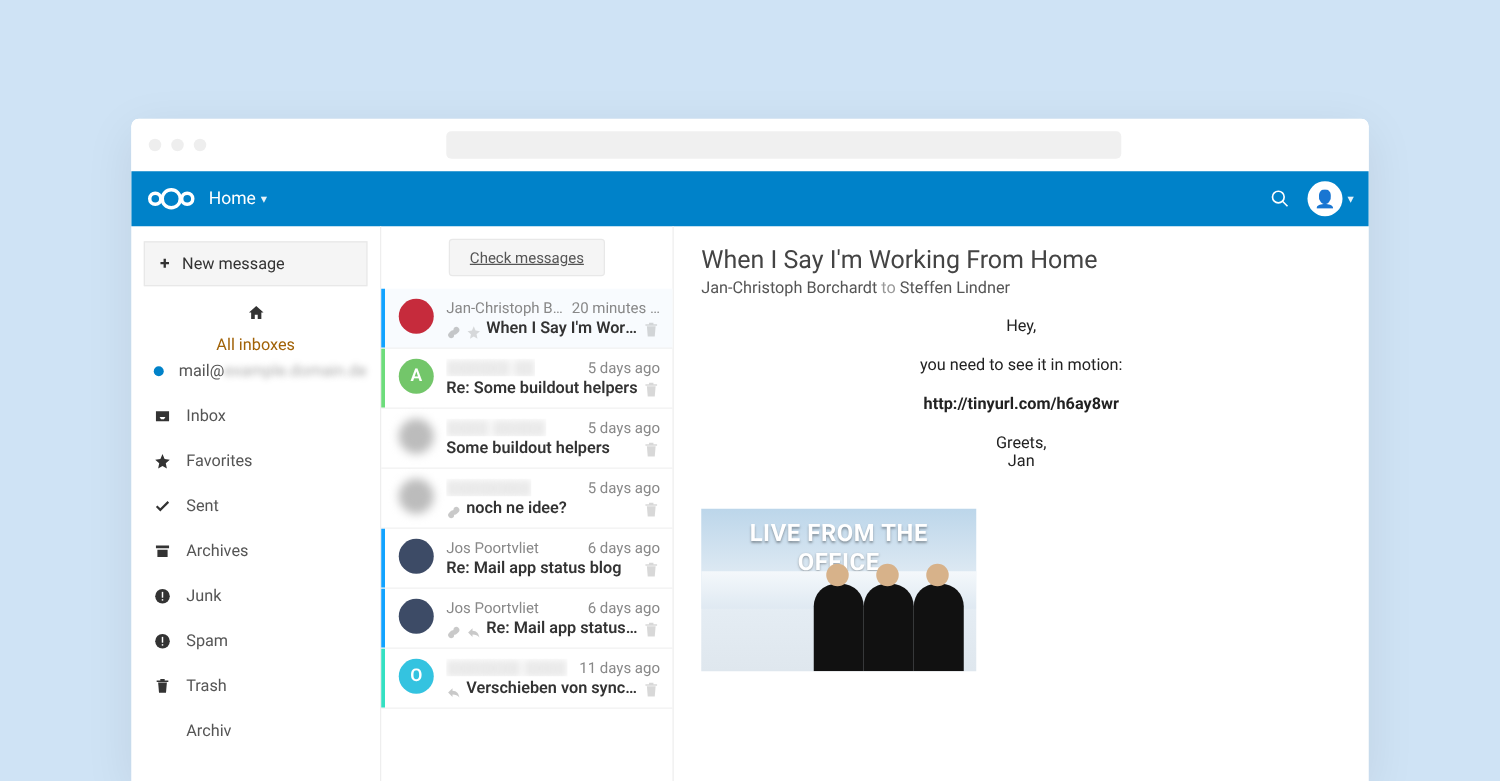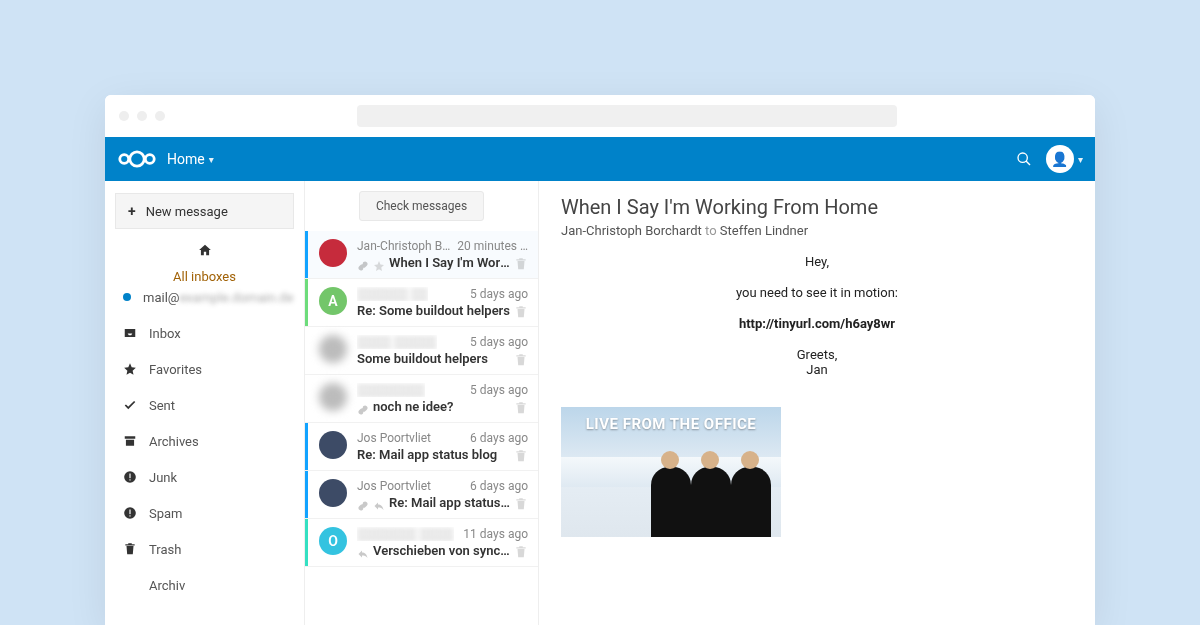--- a/index.html
+++ b/index.html
@@ -23,21 +23,21 @@
   .new-msg { height: 36px; background: #f5f5f5; border: 1px solid #e8e8e8; display:flex; align-items:center; padding:0 12px; gap:10px; cursor:pointer; font-size:13px; color:#333; margin-bottom:14px; }
   .plus { font-size:14px; font-weight:bold; }
   .nav-item { height: 36px; display:flex; align-items:center; gap:12px; padding:0 8px; font-size:13px; color:#555; cursor:pointer; }
   .nav-item.strong { font-weight:400; color:#a16207;flex-direction:column; }
   .nav-item .ico { width:14px; height:14px; display:inline-flex; align-items:center; justify-content:center; color:#333; }
   .blue-dot { width:8px; height:8px; border-radius:50%; background:#0082c9; }
   .blur { color: transparent; text-shadow: 0 0 5px rgba(0,0,0,.35); }
 
   .col-list { width: 234px; border-right: 1px solid #eee; display:flex; flex-direction:column; position:relative; }
   .check-wrap { padding:10px; display:flex; justify-content:center; }
-  .check-btn { padding:7px 16px; background:#f5f5f5; border:1px solid #e8e8e8; border-radius:3px; font-size:12px; color:#555; cursor:pointer; }
+  .check-btn { padding:7px 16px; background:#f5f5f5; border:1px solid #e8e8e8; border-radius:3px; font-size:12px; color:#555; cursor:pointer;text-decoration:underline; }
   .msg-item { border-bottom:1px solid #f1f1f1; padding:8px 10px 8px 14px; position:relative; display:flex; gap:10px; cursor:pointer; }
   .accent { position:absolute; left:0; top:0; bottom:0; width:3px; }
   .msg-avatar { width:28px; height:28px; border-radius:50%; background:#ccc; flex-shrink:0; display:flex; align-items:center; justify-content:center; color:#fff; font-size:14px; font-weight:600; }
   .msg-body { flex:1; min-width:0; }
   .msg-top { display:flex; justify-content:space-between; font-size:12px; color:#888; }
   .msg-sender { white-space:nowrap; overflow:hidden; text-overflow:ellipsis; max-width:118px; }
   .msg-time { flex-shrink:0; margin-left:6px; }
   .msg-sub-row { display:flex; align-items:center; gap:4px; margin-top:2px; }
   .msg-sub { font-size:13px; color:#333; font-weight:600; white-space:nowrap; overflow:hidden; text-overflow:ellipsis; flex:1; }
   .msg-del { width:14px; height:14px; opacity:.25; flex-shrink:0; }
@@ -46,21 +46,21 @@
   .blur-img { filter: blur(4px); -webkit-filter: blur(4px); }
 
   .col-read { flex:1; padding:14px 22px; overflow:hidden; }
   .mail-title { font-size:20px; font-weight:400; color:#444; margin-bottom:4px; }
   .mail-meta { font-size:13px; color:#555; margin-bottom:16px; }
   .mail-meta .to-word { color:#999; }
   .mail-body { font-size:13px; color:#222;text-align:center; }
   .mail-body p { margin-bottom:16px; }
   .mail-body .link { font-weight:bold; }
   .attach { margin-top:30px; width:220px; height:130px; background:linear-gradient(#bcd6ea 0%, #e6eef5 50%, #dfe7ee 100%); position:relative; overflow:hidden; display:flex; flex-direction:column; }
-  .attach-title { color:#fff; font-weight:700; font-size:15px; padding:8px 10px; text-shadow:0 1px 2px rgba(0,0,0,.35); letter-spacing:.5px; }
+  .attach-title { color:#fff; font-weight:700; font-size:19px; padding:8px 10px; text-shadow:0 1px 2px rgba(0,0,0,.35); letter-spacing:.5px; }
   .people { position:absolute; right:10px; bottom:0; display:flex; gap:-8px; }
   .person { width:40px; height:70px; background:#111; border-radius:18px 18px 0 0; position:relative; }
   .person::before { content:""; position:absolute; top:-16px; left:10px; width:18px; height:18px; border-radius:50%; background:#d7b28a; }
   .mountain { position:absolute; left:0; right:0; bottom:50px; height:30px; background:linear-gradient(180deg,#f4f8fb,#dfe9f2);}  
 </style>
 </head>
 <body>
 
 <div class="window">
   <div class="titlebar">

